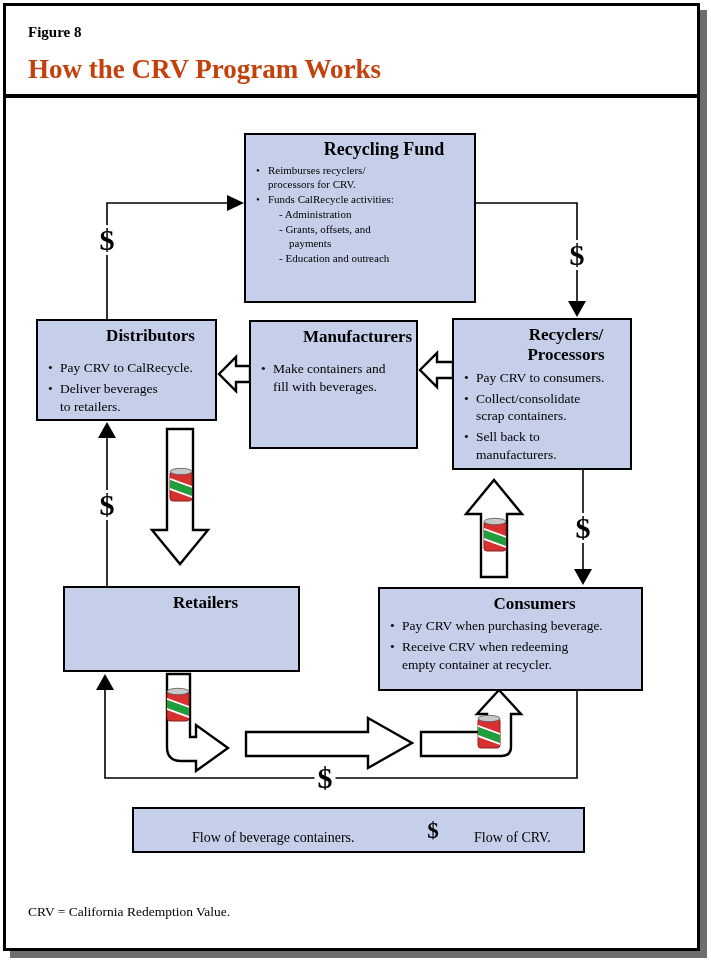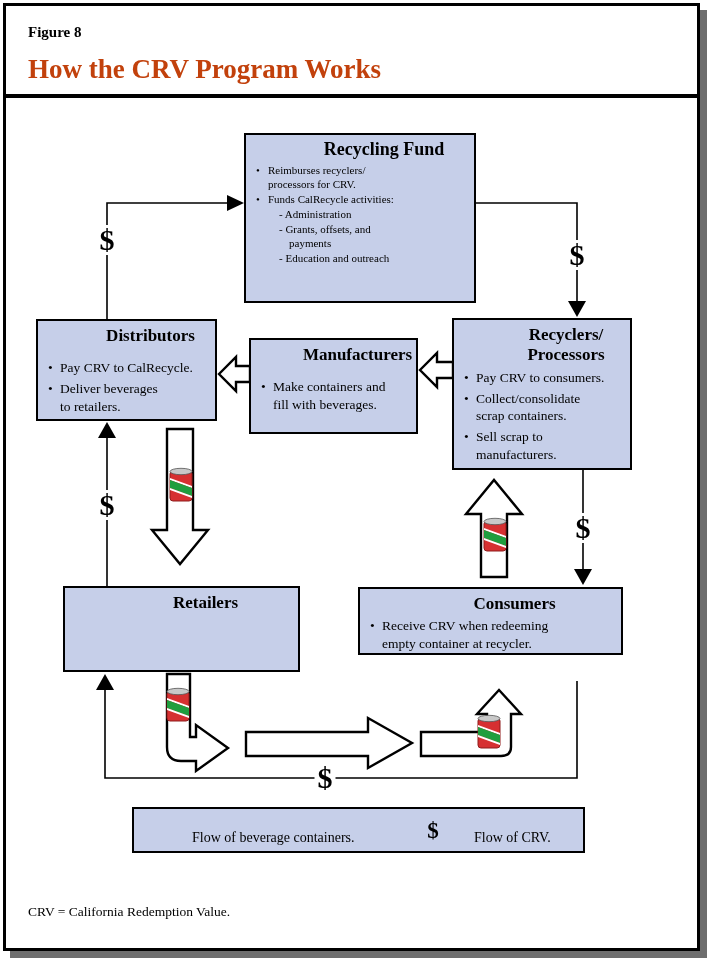--- a/index.html
+++ b/index.html
@@ -105,47 +105,48 @@
 
     <div class="box gap" style="left:30px;top:313px;width:181px;height:102px;">
       <div class="title">Distributors</div>
       <ul>
         <li>Pay CRV to CalRecycle.</li>
         <li>Deliver beverages
 to retailers.</li>
       </ul>
     </div>
 
-    <div class="box gap" style="left:243px;top:314px;width:169px;height:96px;margin-top:18px;">
+    <div class="box gap" style="left:243px;top:314px;width:169px;height:129px;">
       <div class="title">Manufacturers</div>
       <ul>
         <li>Make containers and
 fill with beverages.</li>
       </ul>
     </div>
 
     <div class="box" style="left:446px;top:312px;width:180px;height:152px;">
       <div class="title">Recyclers/
 Processors</div>
       <ul>
         <li>Pay CRV to consumers.</li>
         <li>Collect/consolidate
 scrap containers.</li>
-        <li>Sell scrap to
+        <li>Sell back to
 manufacturers.</li>
       </ul>
     </div>
 
     <div class="box" style="left:57px;top:580px;width:237px;height:86px;">
       <div class="title">Retailers</div>
     </div>
 
-    <div class="box" style="left:352px;top:581px;width:265px;height:68px;">
+    <div class="box" style="left:372px;top:581px;width:265px;height:104px;">
       <div class="title">Consumers</div>
       <ul>
+        <li>Pay CRV when purchasing beverage.</li>
         <li>Receive CRV when redeeming
 empty container at recycler.</li>
       </ul>
     </div>
 
     <div class="dollar" style="left:101px;top:234px;">$</div>
     <div class="dollar" style="left:571px;top:249px;">$</div>
     <div class="dollar" style="left:101px;top:499px;">$</div>
     <div class="dollar" style="left:577px;top:522px;">$</div>
     <div class="dollar" style="left:319px;top:772px;">$</div>

